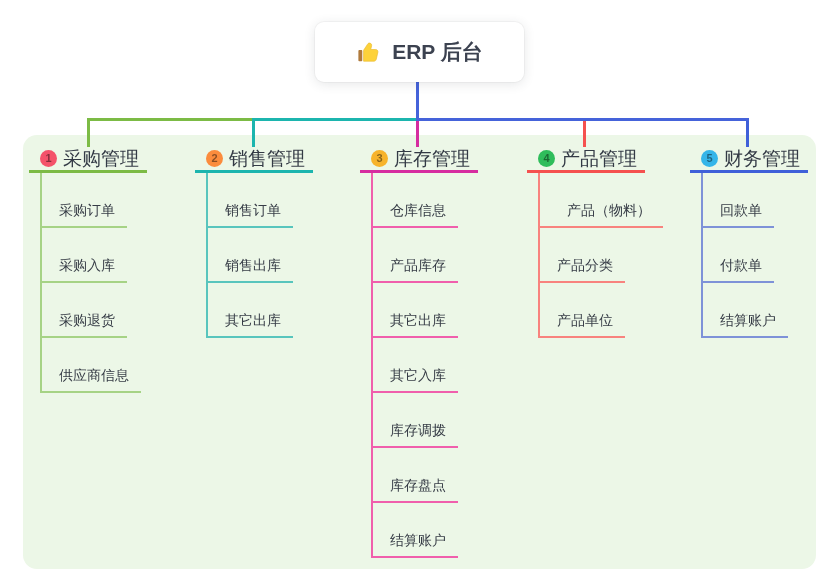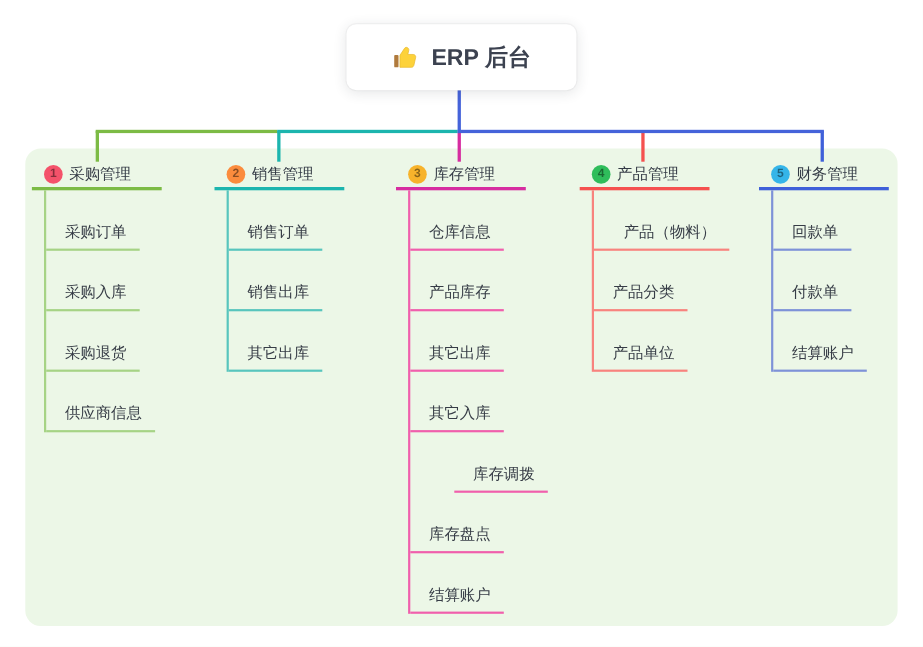--- a/index.html
+++ b/index.html
@@ -27,21 +27,21 @@
   .hline{height:3px;z-index:2;}
   .vline{width:3px;z-index:1;}
   
   .branch{position:absolute;top:146px;width:118px;z-index:2;}
   .branch-header{
     display:flex;align-items:center;gap:6px;
     height:27px;padding-left:11px;box-sizing:border-box;
     border-bottom:3px solid;cursor:pointer;
   }
   .branch-header .label{
-    font-size:14px;font-weight:500;color:#333a45;white-space:nowrap;line-height:1;
+    font-size:19px;font-weight:500;color:#333a45;white-space:nowrap;line-height:1;
   }
   .badge{
     width:17px;height:17px;border-radius:50%;flex:none;
     display:flex;align-items:center;justify-content:center;
     font-size:11px;font-weight:700;color:rgba(0,0,0,.45);line-height:1;
   }
   .children{margin-left:11px;border-left:2px solid;}
   .child{height:55px;display:flex;align-items:flex-end;}
   .child > span{
     display:inline-block;white-space:nowrap;line-height:1;
@@ -125,21 +125,21 @@
         <div class="child">
           <span style="border-bottom-color: rgb(240, 95, 172); margin-top: 48px;">产品库存</span>
         </div>
         <div class="child">
           <span style="border-bottom-color: rgb(240, 95, 172);">其它出库</span>
         </div>
         <div class="child">
           <span style="border-bottom-color: rgb(240, 95, 172);">其它入库</span>
         </div>
         <div class="child">
-          <span style="border-bottom-color: rgb(240, 95, 172); margin-left: 40px;">库存调拨</span>
+          <span style="border-bottom-color: rgb(240, 95, 172);">库存调拨</span>
         </div>
         <div class="child">
           <span style="border-bottom-color: rgb(240, 95, 172);">库存盘点</span>
         </div>
         <div class="child">
           <span style="border-bottom-color: rgb(240, 95, 172);">结算账户</span>
         </div>
       </div>
     </div>
     <div class="branch" style="left: 527px;">

